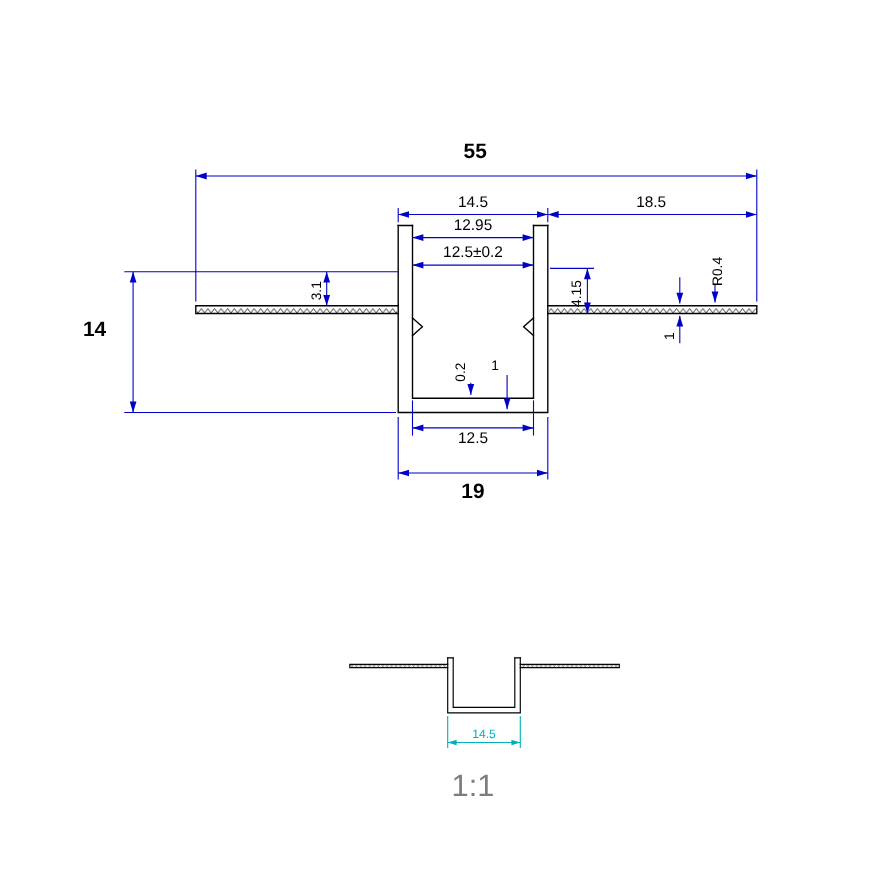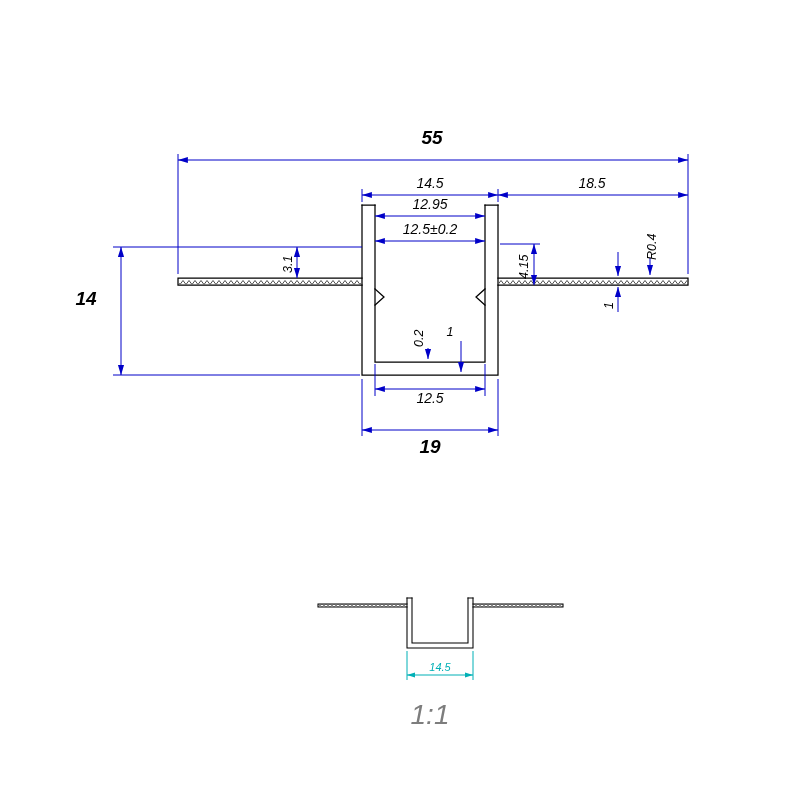--- a/index.html
+++ b/index.html
@@ -1,17 +1,17 @@
 <!DOCTYPE html>
 <html><head>
 <meta charset="utf-8">
 <style>
   html,body{margin:0;padding:0;background:#ffffff;}
   .canvas{width:800px;height:800px;background:#ffffff;position:relative;overflow:hidden;
-          font-family:"Liberation Sans",sans-serif;font-style:italic;}
+          font-family:"Liberation Sans",sans-serif;}
   svg{display:block;}
   text{font-family:"Liberation Sans",sans-serif;}
   .dim-text{font-size:14px;fill:#000000;}
   .dim-text-big{font-size:19px;font-weight:bold;fill:#000000;}
   .dim-text-small{font-size:12.5px;fill:#000000;}
   .profile{stroke:#000000;stroke-width:1.25;fill:none;stroke-linecap:square;}
   .profile-thin{stroke:#000000;stroke-width:1.05;fill:none;stroke-linecap:square;}
   .dimline line, .dimline path{stroke:#0000c8;stroke-width:1;fill:none;}
   .detail-dim line{stroke:#00b0b6;stroke-width:1;fill:none;}
   .detail-dim-text{font-size:11px;fill:#00b0b6;}

